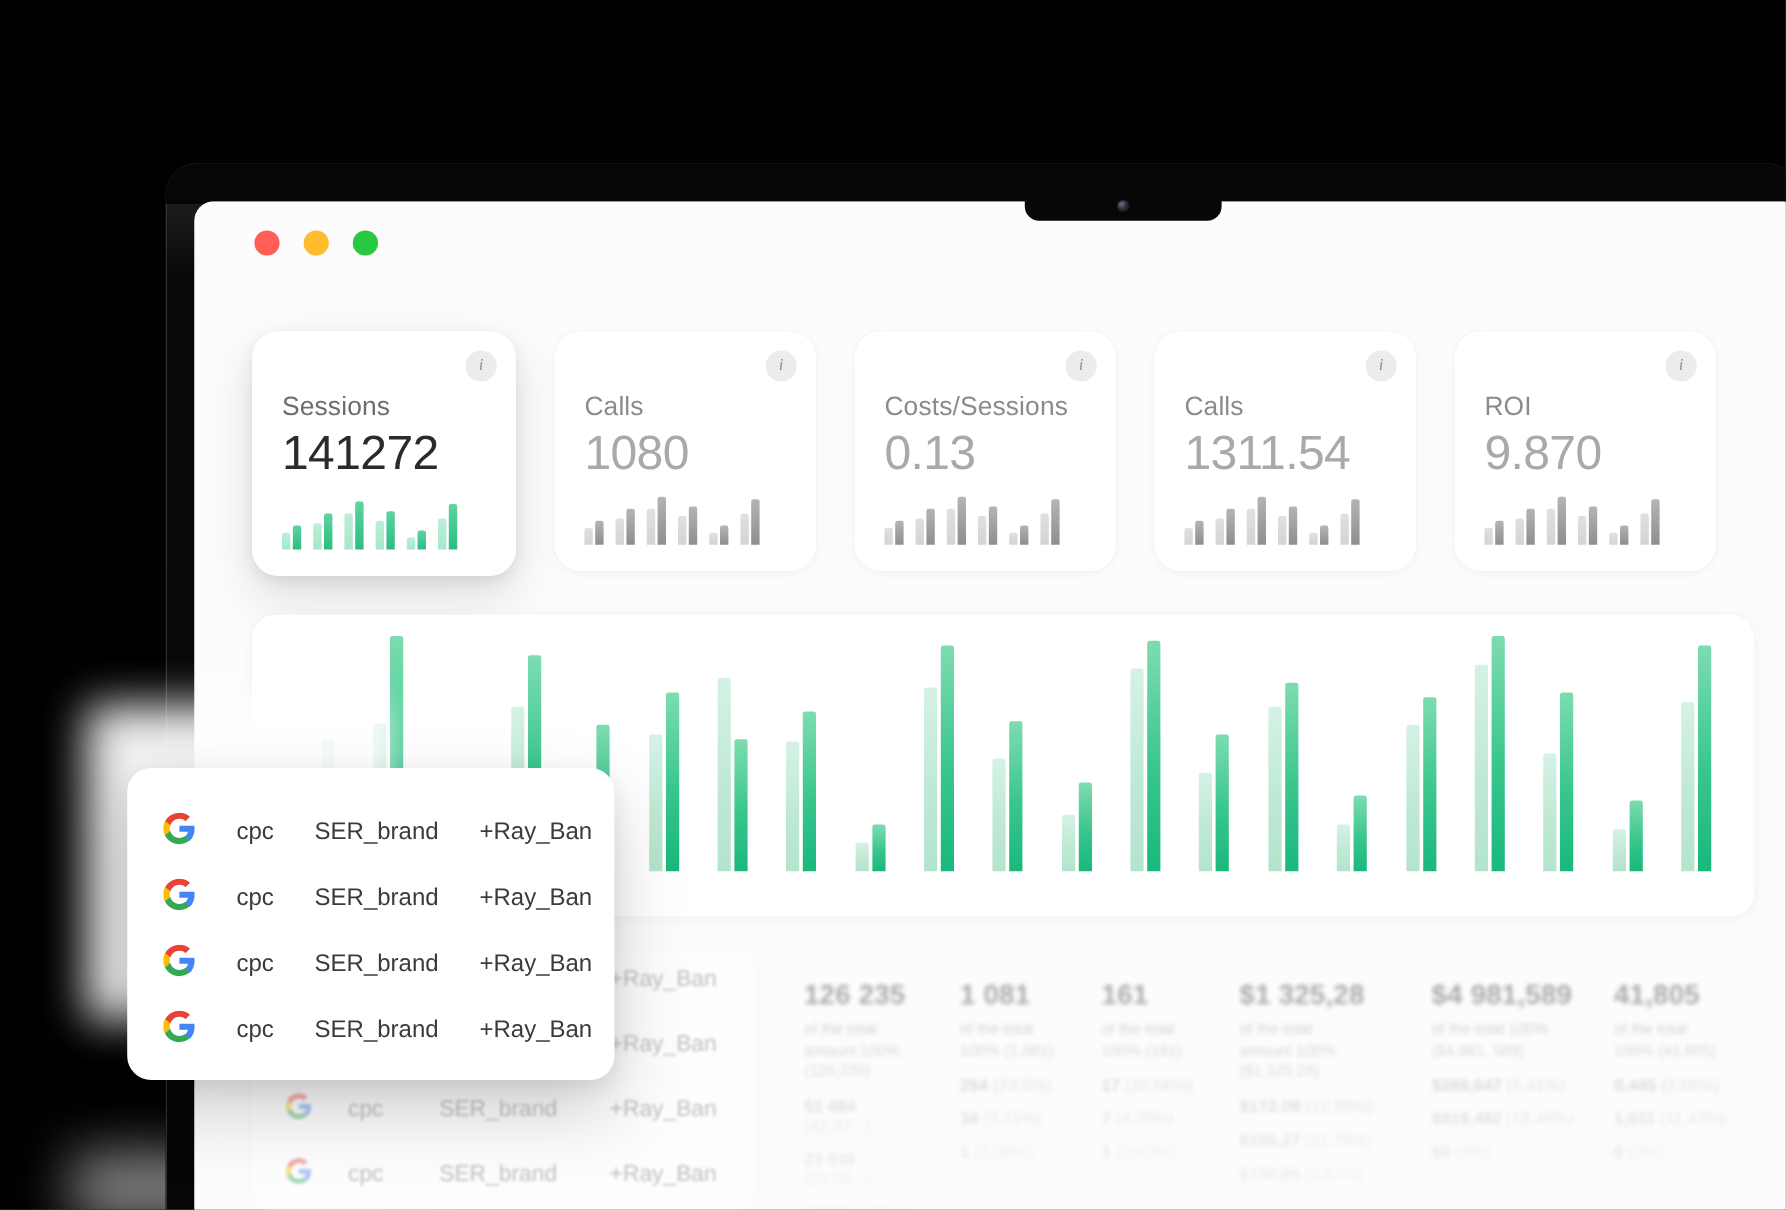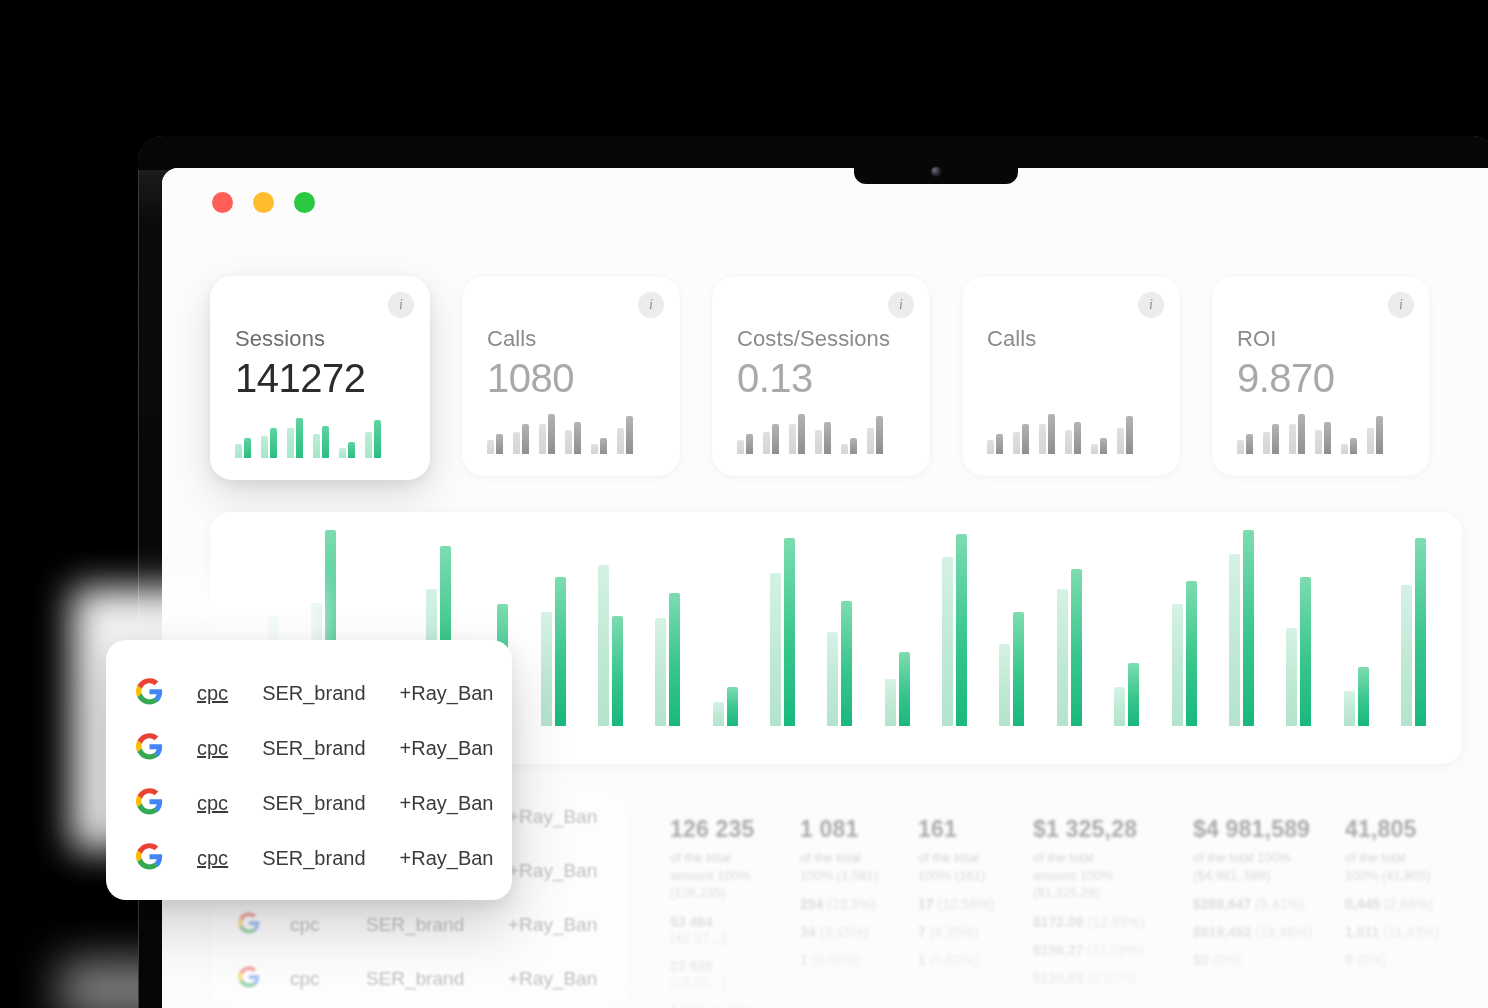--- a/index.html
+++ b/index.html
@@ -156,21 +156,21 @@
     box-shadow: 0 26px 60px rgba(0,0,0,.18), 0 6px 18px rgba(0,0,0,.08);
     z-index:40;
   }
   .orow {
     display:flex; align-items:center;
     height:55px; padding:0 30px; gap:34px;
     font-size:20px; color:#3b3b3b;
   }
   .orow:first-child { margin-top:26px; }
   .orow .gico { width:27px; height:27px; flex:none; }
-  .orow .c1 { width:48px;text-decoration:underline; }
+  .orow .c1 { width:48px; }
   .orow .c2 { width:118px; }
 
   
   .base-shadow {
     position:absolute; left:60px; top:960px; width:300px; height:60px;
     background:#fff; filter: blur(22px); opacity:.5;
   }
 </style>
 </head>
 <body>
@@ -284,20 +284,21 @@
               </div>
               <div class="pair">
                 <div class="b l" style="height:26px"></div>
                 <div class="b d" style="height:38px"></div>
               </div>
             </div>
           </div>
           <div class="kpi">
             <div class="info">i</div>
             <div class="label">Calls</div>
+            <div class="value">1311.54</div>
             <div class="spark">
               <div class="pair">
                 <div class="b l" style="height:14px"></div>
                 <div class="b d" style="height:20px"></div>
               </div>
               <div class="pair">
                 <div class="b l" style="height:22px"></div>
                 <div class="b d" style="height:30px"></div>
               </div>
               <div class="pair">

